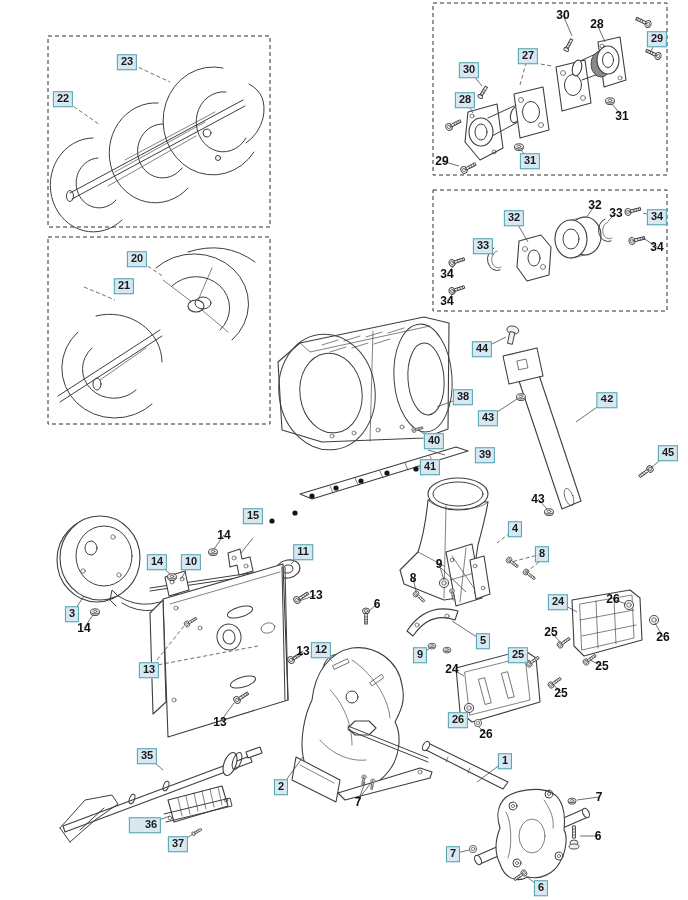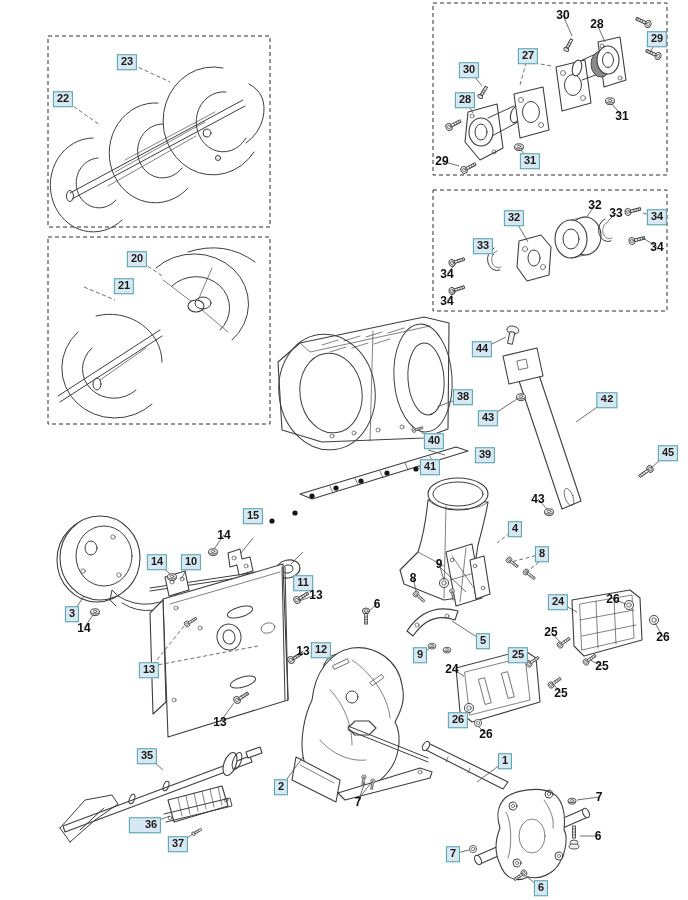--- a/index.html
+++ b/index.html
@@ -441,21 +441,21 @@
       <div class="callout boxed" style="left: 482px; top: 349px;">44</div>
       <div class="callout boxed" style="left: 488px; top: 418px;">43</div>
       <div class="callout boxed" style="left: 607px; top: 400px; font-family: Liberation Mono, monospace;">42</div>
       <div class="callout boxed" style="left: 668px; top: 453px;">45</div>
       <div class="callout boxed" style="left: 515px; top: 529px;">4</div>
       <div class="callout boxed" style="left: 542px; top: 554px;">8</div>
       <div class="callout boxed" style="left: 72px; top: 614px;">3</div>
       <div class="callout boxed" style="left: 157px; top: 562px;">14</div>
       <div class="callout boxed" style="left: 191px; top: 562px;">10</div>
       <div class="callout boxed" style="left: 253px; top: 516px; text-align: right;">15</div>
-      <div class="callout boxed" style="left: 303px; top: 552px; margin-top: 31px;">11</div>
+      <div class="callout boxed" style="left: 303px; top: 552px;">11</div>
       <div class="callout boxed" style="left: 149px; top: 670px;">13</div>
       <div class="callout boxed" style="left: 321px; top: 650px;">12</div>
       <div class="callout boxed" style="left: 420px; top: 655px;">9</div>
       <div class="callout boxed" style="left: 483px; top: 641px;">5</div>
       <div class="callout boxed" style="left: 558px; top: 602px;">24</div>
       <div class="callout boxed" style="left: 518px; top: 655px;">25</div>
       <div class="callout boxed" style="left: 458px; top: 720px;">26</div>
       <div class="callout boxed" style="left: 281px; top: 787px;">2</div>
       <div class="callout boxed" style="left: 147px; top: 756px;">35</div>
       <div class="callout boxed" style="left: 145px; top: 825px; padding-left: 15px;">36</div>

